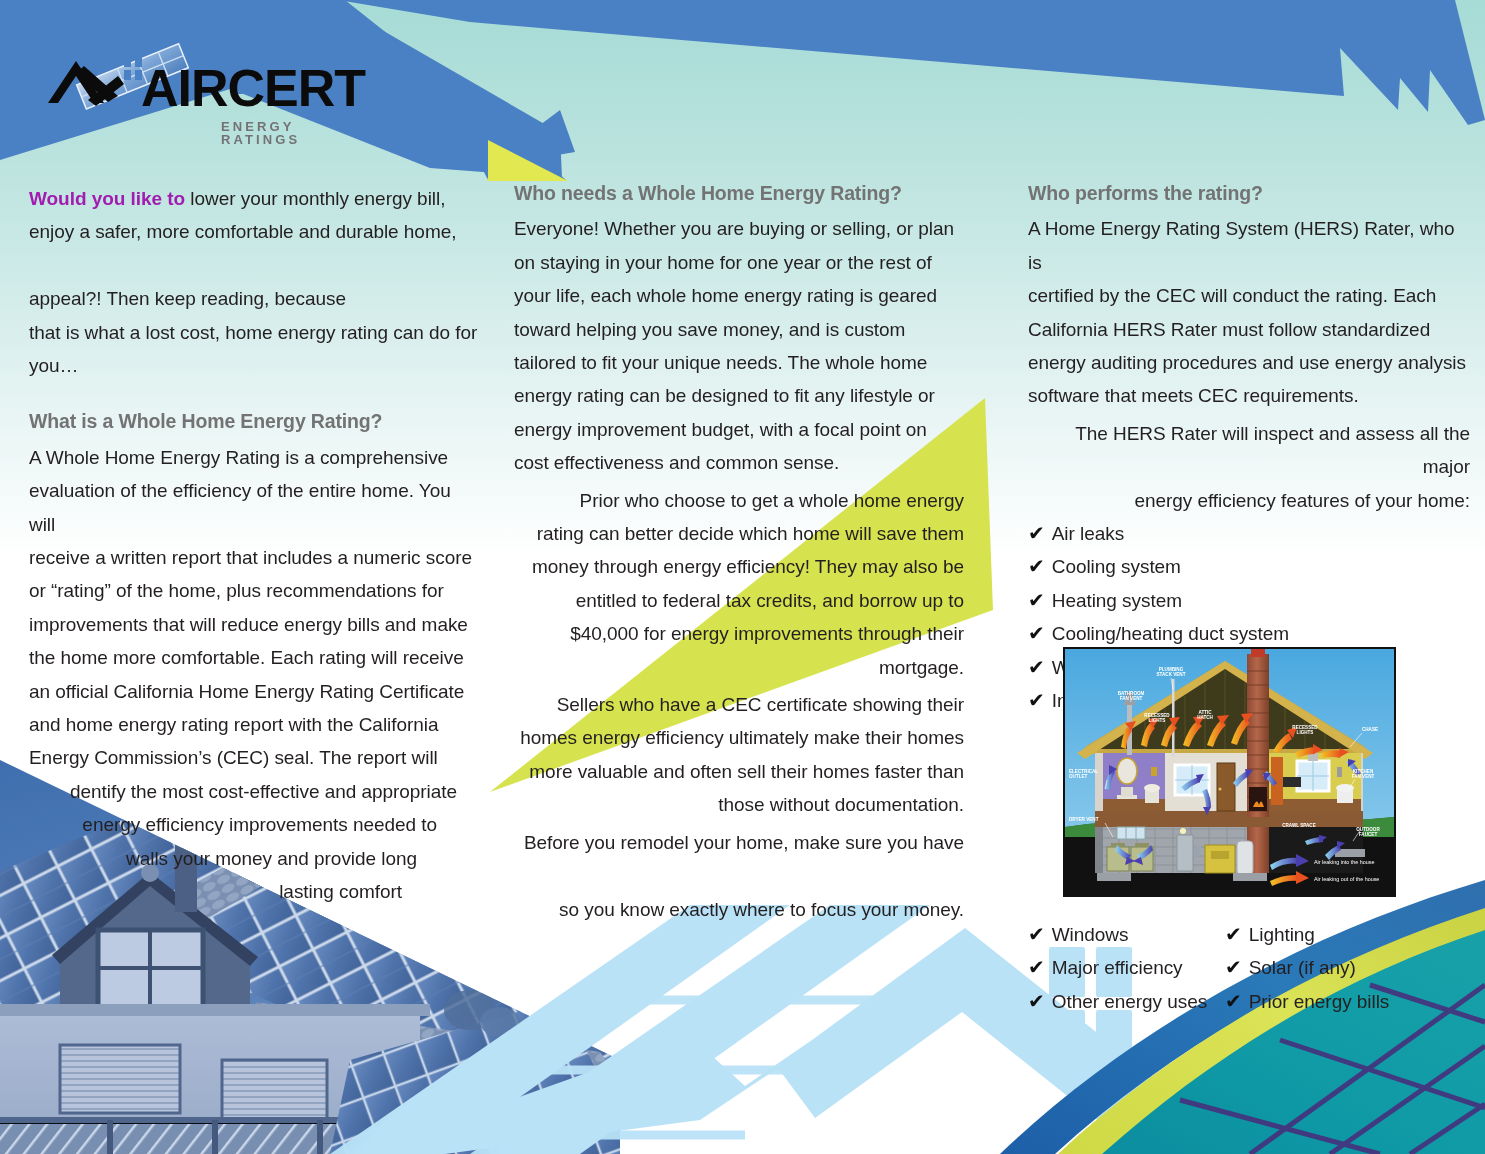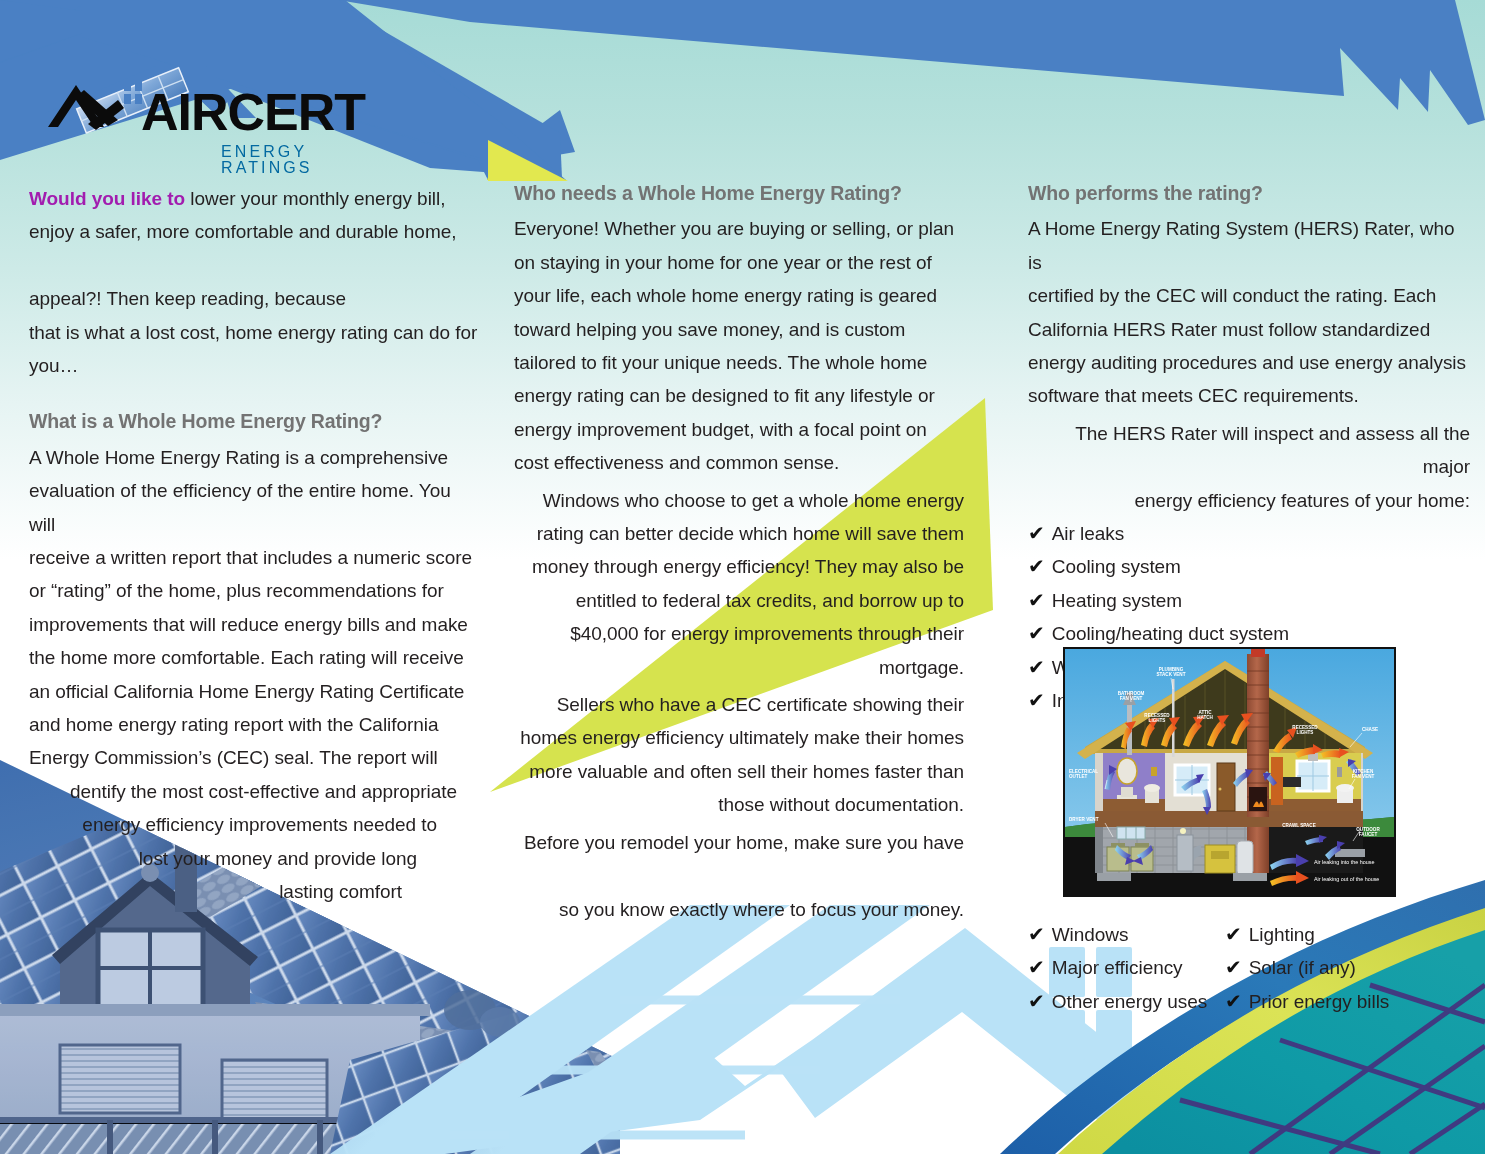--- a/index.html
+++ b/index.html
@@ -74,29 +74,29 @@
 
   
   .house-img{
     position:absolute;left:1063px;top:647px;width:333px;height:250px;
     border:2px solid #111;box-sizing:border-box;overflow:hidden;z-index:8;
     background:#6fc0e8;
   }
   .house-img svg{display:block;}
 
   
-  .logo{position:absolute;left:36px;top:52px;width:310px;height:105px;z-index:9;}
+  .logo{position:absolute;left:36px;top:28px;width:310px;height:105px;z-index:9;}
   .logo-word{
     position:absolute;left:105px;top:34px;
     font-size:52px;font-weight:bold;letter-spacing:-1px;color:#0b0b0b;
     font-family:"Liberation Sans", sans-serif;line-height:1;
   }
   .logo-sub{
     position:absolute;left:185px;top:92px;
-    font-size:16px;letter-spacing:3.1px;color:#0369a1;font-weight:400;
+    font-size:13px;letter-spacing:3.1px;color:#737373;font-weight:700;
     font-family:"Liberation Sans", sans-serif;line-height:1;
   }
 </style>
 </head>
 <body>
 
 <div id="page">
 
   <div class="bg-wash"></div>
 
@@ -363,38 +363,38 @@
       <span>receive a written report that includes a numeric score</span><br>
       <span>or “rating” of the home, plus recommendations for</span><br>
       <span>improvements that will reduce energy bills and make</span><br>
       <span>the home more comfortable. Each rating will receive</span><br>
       <span>an official California Home Energy Rating Certificate</span><br>
       <span>and home energy rating report with the California</span><br>
       <span>Energy Commission’s (CEC) seal. The report will</span>
     </p>
     <div class="taper t2">dentify the most cost-effective and appropriate</div>
     <div class="taper t3">energy efficiency improvements needed to</div>
-    <div class="taper t4">lost your money and provide long</div>
+    <div class="taper t4">walls your money and provide long</div>
     <div class="taper t5">lasting comfort</div>
   </div>
 
   <div class="col col2">
     <h2 class="heading">Who needs a Whole Home Energy Rating?</h2>
     <p class="body">
       <span>Everyone! Whether you are buying or selling, or plan</span><br>
       <span>on staying in your home for one year or the rest of</span><br>
       <span>your life, each whole home energy rating is geared</span><br>
       <span>toward helping you save money, and is custom</span><br>
       <span>tailored to fit your unique needs. The whole home</span><br>
       <span>energy rating can be designed to fit any lifestyle or</span><br>
       <span>energy improvement budget, with a focal point on</span><br>
       <span>cost effectiveness and common sense.</span>
     </p>
     <p class="body">
-      <span>Windows who choose to get a whole home energy</span><br>
+      <span>Prior who choose to get a whole home energy</span><br>
       <span>rating can better decide which home will save them</span><br>
       <span>money through energy efficiency! They may also be</span><br>
       <span>entitled to federal tax credits, and borrow up to</span><br>
       <span>$40,000 for energy improvements through their</span><br>
       <span>mortgage.</span>
     </p>
     <p class="body">
       <span>Sellers who have a CEC certificate showing their</span><br>
       <span>homes energy efficiency ultimately make their homes</span><br>
       <span>more valuable and often sell their homes faster than</span><br>

